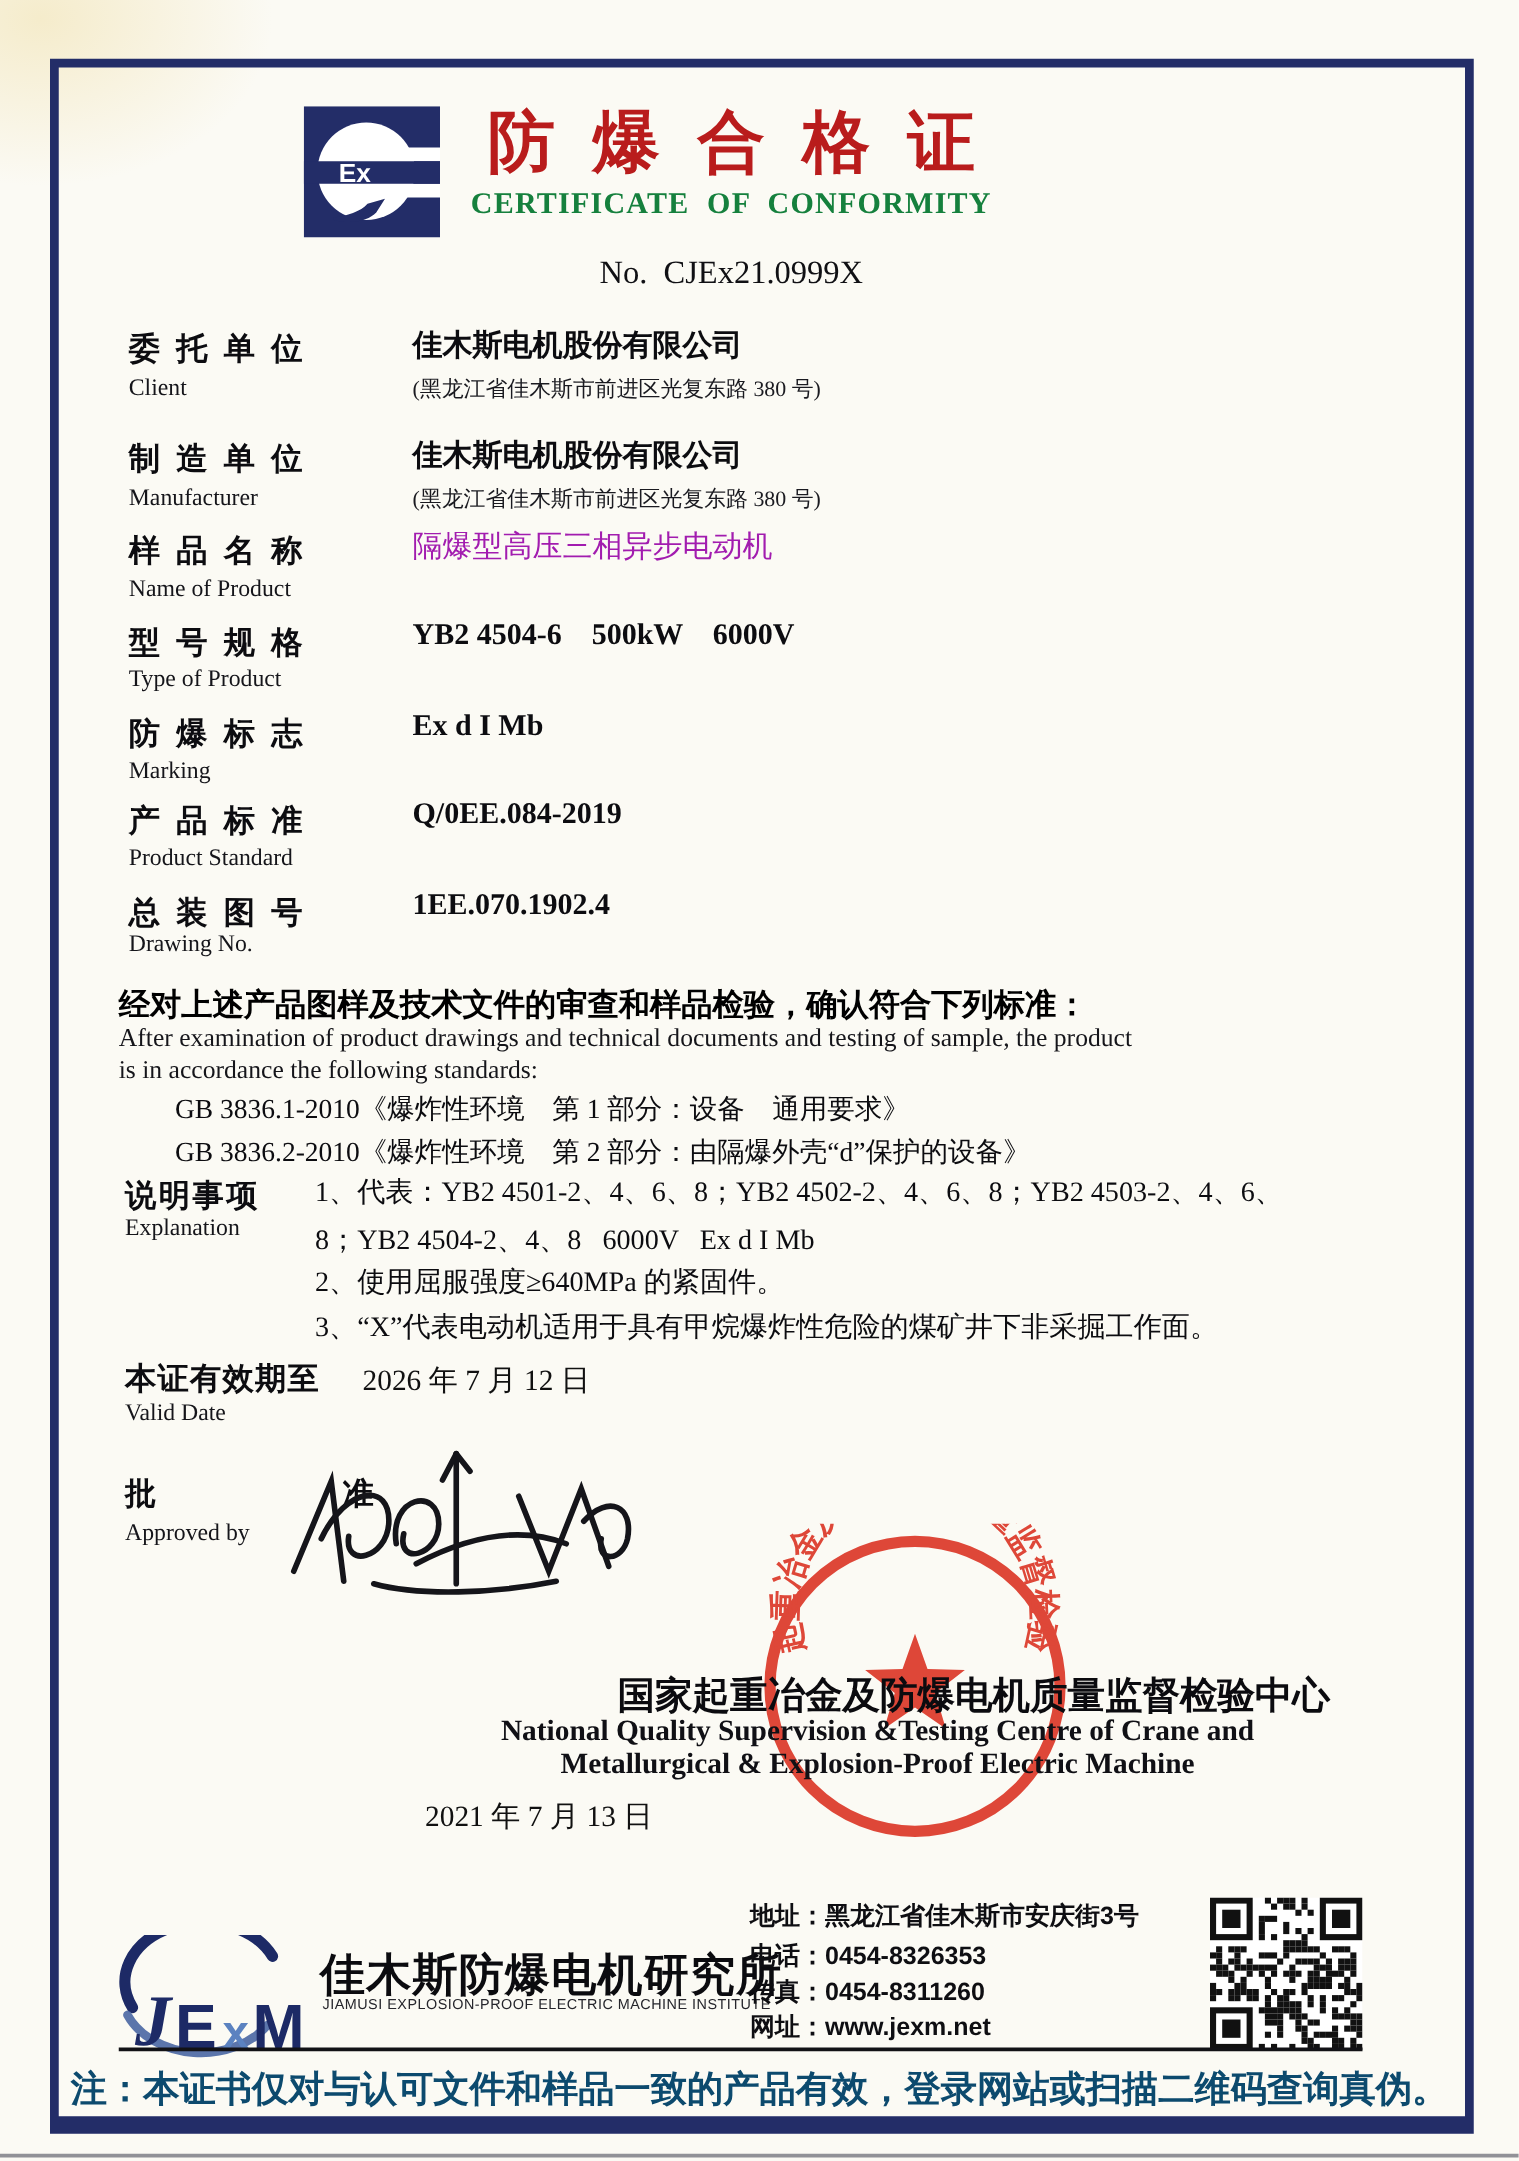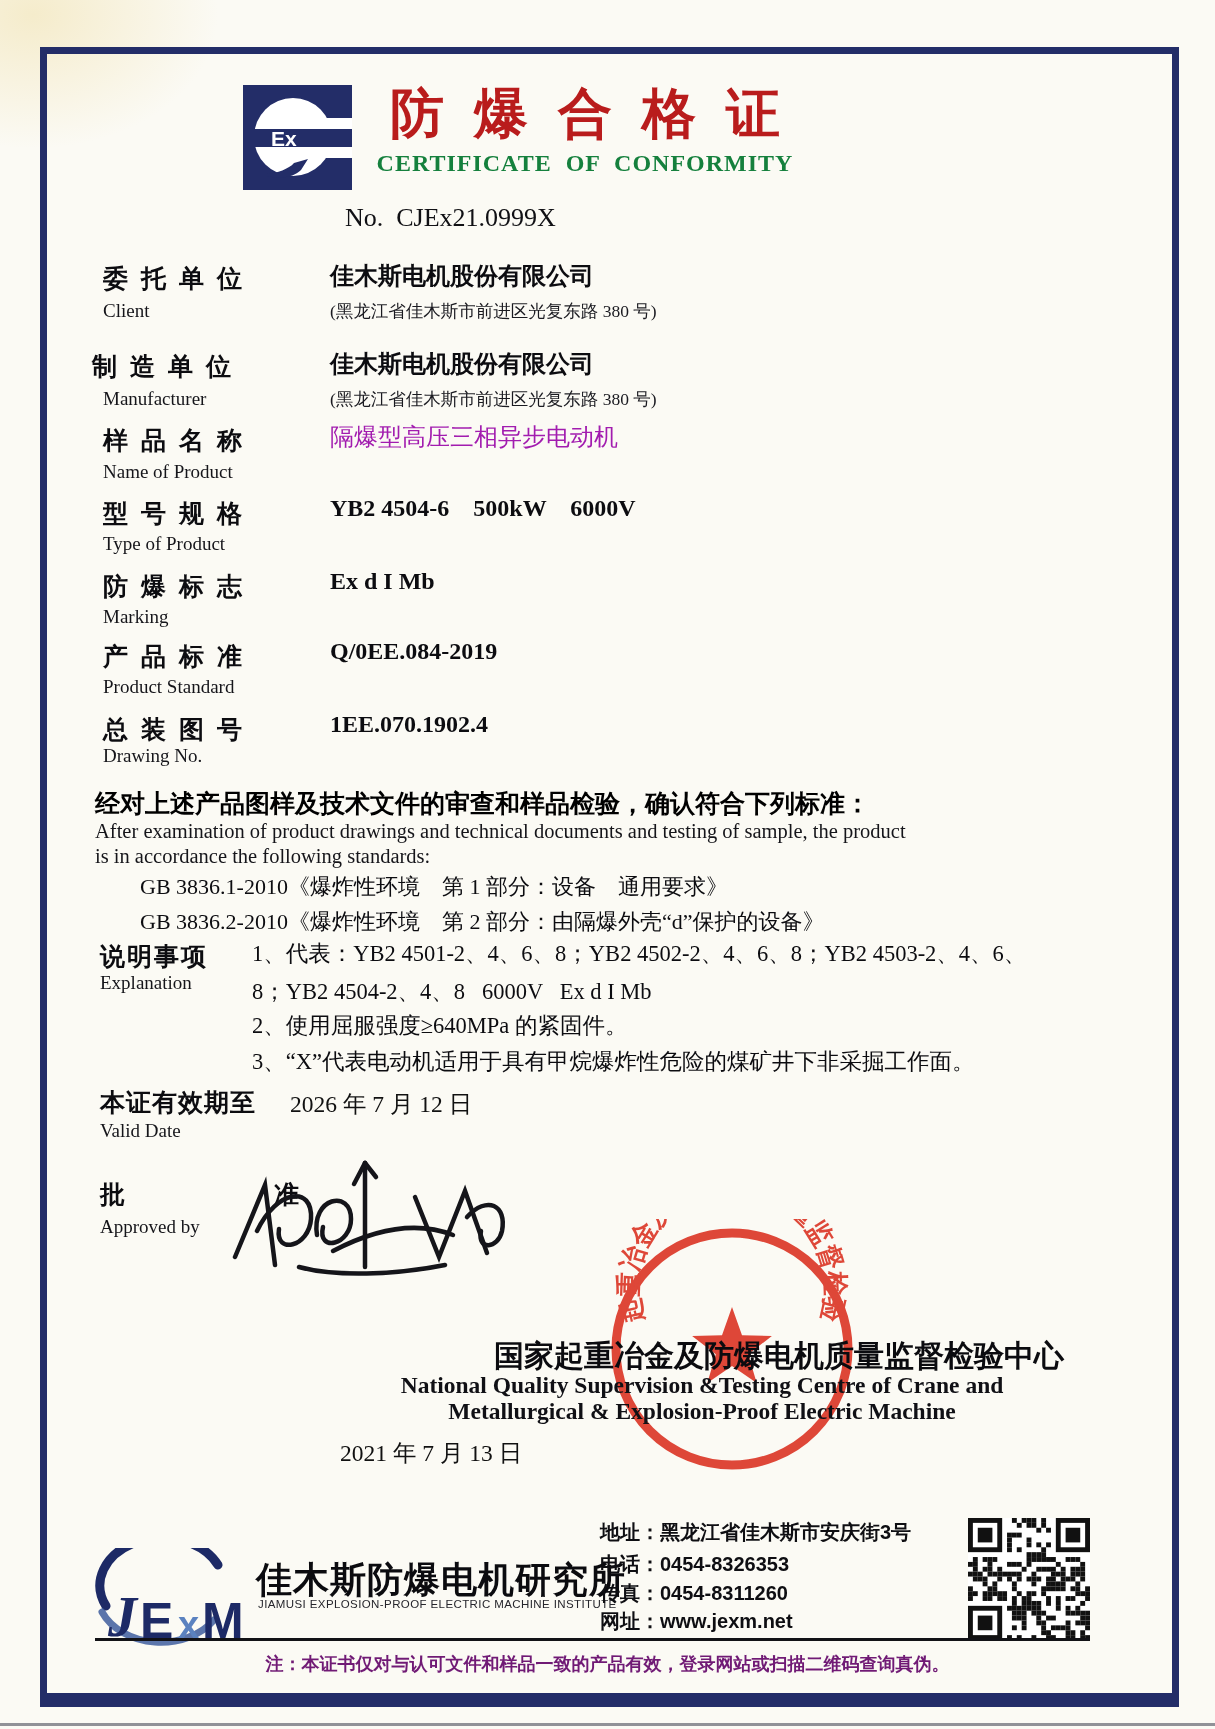--- a/index.html
+++ b/index.html
@@ -7,36 +7,36 @@
        font-family:"Liberation Serif",serif;color:#111;overflow:hidden;}
   .abs{position:absolute;}
   .pre{white-space:pre;}
   .serif{font-family:"Liberation Serif",serif;}
   .frame{left:40px;top:47px;width:1125px;height:1639px;
          border:7px solid #232d68;border-bottom-width:14px;background:transparent;}
   .title{left:345px;top:78px;width:480px;text-align:center;font-size:54px;font-weight:700;
          letter-spacing:30px;text-indent:30px;color:#b91c1c;font-family:"Liberation Serif",serif;}
   .subtitle{left:345px;top:150px;width:480px;text-align:center;font-size:24px;font-weight:700;
             letter-spacing:1px;word-spacing:7px;color:#15803d;}
-  .certno{left:345px;top:203px;width:480px;text-align:left;font-size:26px;color:#101014;}
+  .certno{left:345px;top:203px;width:480px;text-align:center;font-size:26px;color:#101014;}
   .flabel{font-family:"Liberation Sans",sans-serif;font-size:25px;font-weight:700;letter-spacing:13px;color:#0c0c10;}
   .elabel{font-size:19px;color:#15151a;}
   .fvalue{font-family:"Liberation Sans",sans-serif;font-size:24px;font-weight:600;color:#0c0c10;}
   .fvalue2{font-size:24px;color:#a21caf;font-family:Liberation Serif, serif;}
   .fnote{font-size:17.5px;color:#1a1a20;}
   .stmt-zh{font-family:"Liberation Sans",sans-serif;font-size:25px;font-weight:700;color:#000000;}
   .stmt-en{font-size:20.5px;color:#15151a;}
   .std{font-size:22px;color:#0c0c10;}
   .expl{font-size:22.5px;color:#0c0c10;}
   .auth-cn{font-family:"Liberation Sans",sans-serif;font-size:30px;font-weight:700;color:#0b0b0f;}
   .auth-en{font-size:23.5px;font-weight:700;color:#101015;}
   .inst-cn{font-family:"Liberation Sans",sans-serif;font-size:36px;font-weight:700;color:#0b0b0f;letter-spacing:1px;}
   .inst-en{font-family:"Liberation Sans",sans-serif;font-size:11.5px;color:#26262c;letter-spacing:.4px;}
   .contact-line{font-family:"Liberation Sans",sans-serif;font-size:20px;font-weight:600;color:#0e0e12;}
-  .note{font-family:Liberation Serif, serif;font-size:18px;font-weight:700;color:#701a75;}
+  .note{font-family:Liberation Serif, serif;font-size:29px;font-weight:700;color:#0c4a6e;}
   .rule{height:3px;background:#121216;}
   .seal-svg{mix-blend-mode:multiply;opacity:.93;}
   .blotch{left:0;top:0;width:220px;height:150px;
           background:radial-gradient(ellipse at 15% 10%,rgba(240,224,170,.55),rgba(240,224,170,0) 70%);}
   .pageedge{left:0;top:1723px;width:1215px;height:3px;background:#3a3a4a;opacity:.55;}
 </style>
 </head>
 <body>
 
 <div class="abs blotch"></div>
@@ -54,21 +54,21 @@
 
 <div class="abs title">防爆合格证</div>
 <div class="abs subtitle serif">CERTIFICATE OF CONFORMITY</div>
 <div class="abs certno pre serif">No.  CJEx21.0999X</div>
 
 <div class="abs flabel" style="left:103px;top:262px">委托单位</div>
 <div class="abs elabel" style="left:103px;top:300px">Client</div>
 <div class="abs fvalue" style="left:330px;top:260px">佳木斯电机股份有限公司</div>
 <div class="abs fnote" style="left:330px;top:299px">(黑龙江省佳木斯市前进区光复东路 380 号)</div>
 
-<div class="abs flabel" style="left:92px;top:350px">制造单位</div>
+<div class="abs flabel" style="left:103px;top:350px">制造单位</div>
 <div class="abs elabel" style="left:103px;top:388px">Manufacturer</div>
 <div class="abs fvalue" style="left:330px;top:348px">佳木斯电机股份有限公司</div>
 <div class="abs fnote" style="left:330px;top:387px">(黑龙江省佳木斯市前进区光复东路 380 号)</div>
 
 <div class="abs flabel" style="left:103px;top:424px">样品名称</div>
 <div class="abs elabel" style="left:103px;top:461px">Name of Product</div>
 <div class="abs fvalue2" style="left:330px;top:421px">隔爆型高压三相异步电动机</div>
 
 <div class="abs flabel" style="left:103px;top:497px">型号规格</div>
 <div class="abs elabel" style="left:103px;top:533px">Type of Product</div>

